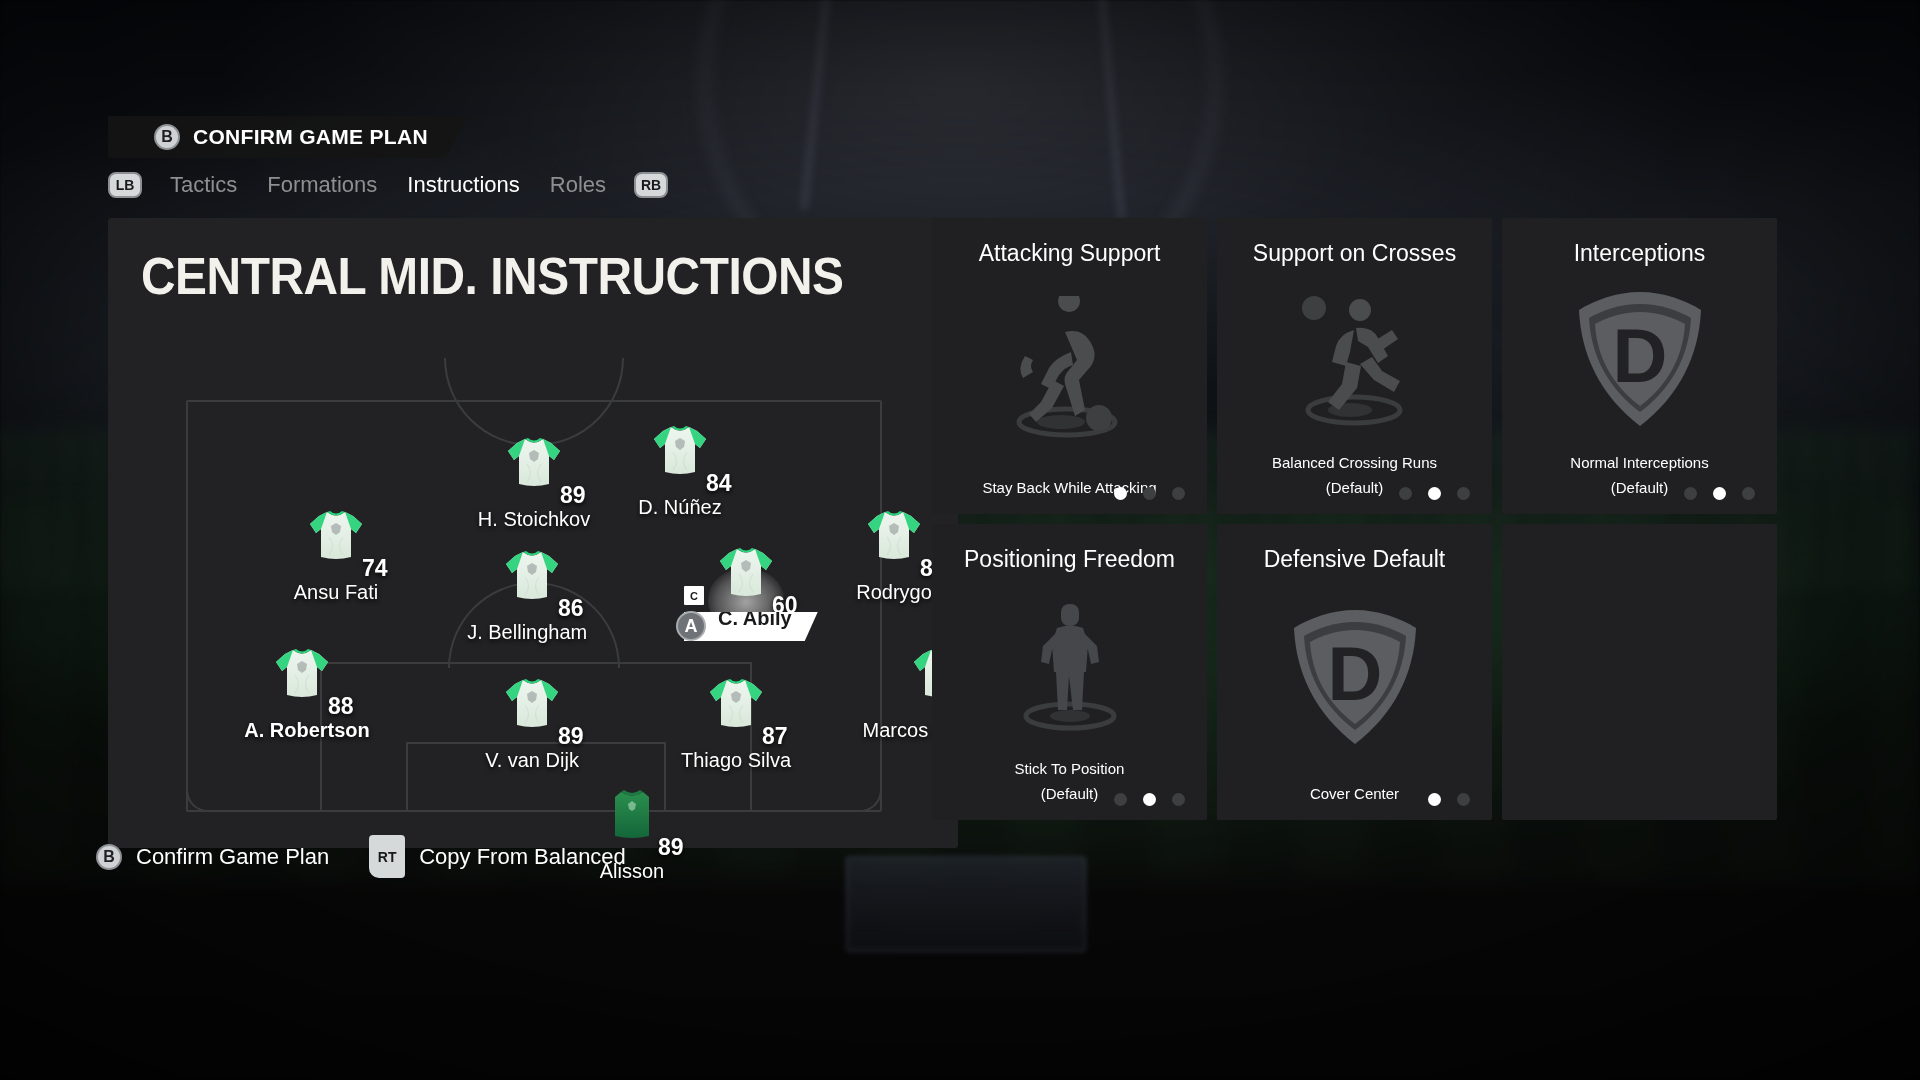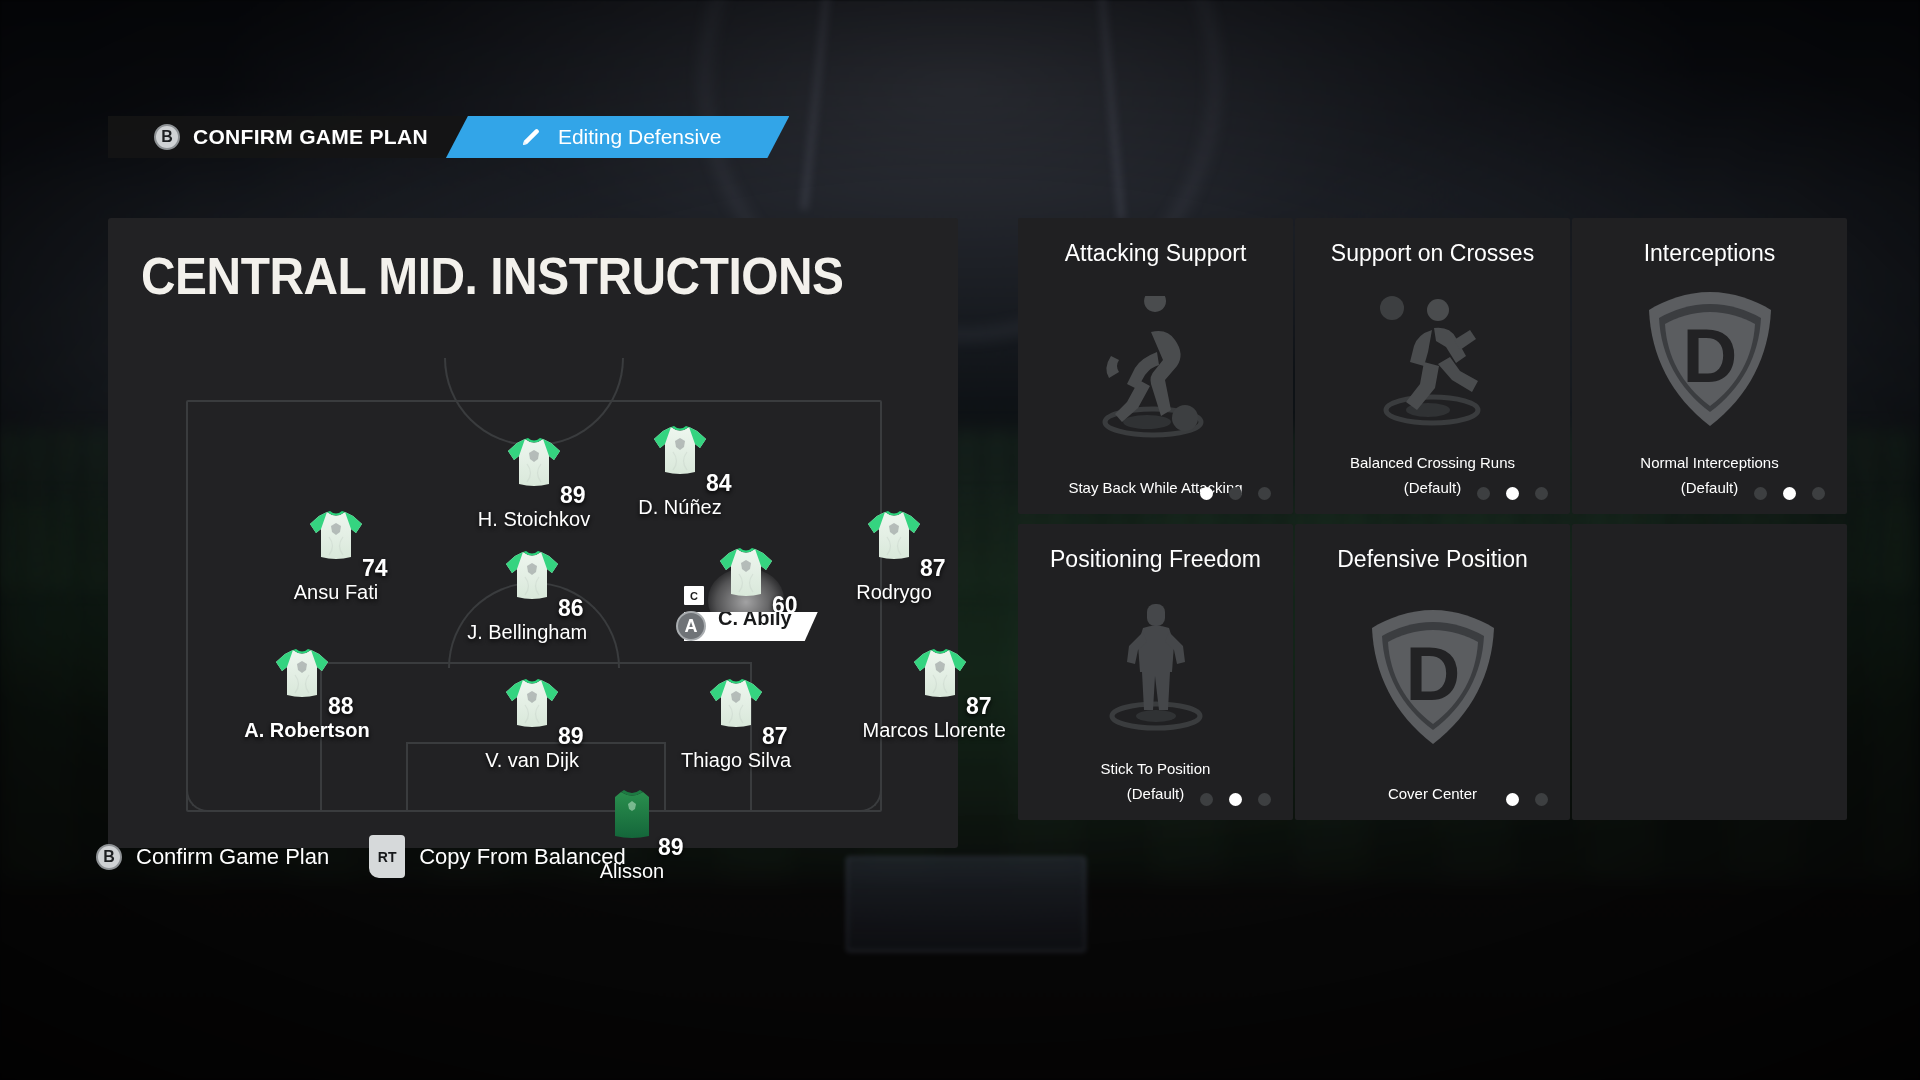--- a/index.html
+++ b/index.html
@@ -193,26 +193,26 @@
     width: 30px; height: 30px; border-radius: 50%;
     background: #6f7377; color: #fff;
     border: 2px solid #a9adb0;
     font-size: 18px; font-weight: bold;
     display: flex; align-items: center; justify-content: center;
     z-index: 3;
   }
 
   
   .cards {
-    position: absolute; left: 1018px; top: 218px;
+    position: absolute; left: 932px; top: 218px;
     width: 844px; height: 630px;
     display: grid;
     grid-template-columns: 275px 275px 275px;
     grid-template-rows: 296px 296px;
-    gap: 10px 2px;
+    gap: 10px 10px;
   }
   .card {
     position: relative;
     background: #202022;
     border-radius: 2px;
     display: flex; flex-direction: column; align-items: center;
   }
   .card.empty { background: #202022; }
   .card-title {
     margin-top: 22px; color: #fff; font-size: 23px;
@@ -261,29 +261,30 @@
     <div class="bg-grass"></div>
     <div class="bg-bench"></div>
   </div>
   <div class="bg-vignette"></div>
 
   <div class="header-row">
     <div class="confirm-chip">
       <div class="btn-glyph">B</div>
       <div class="lbl">CONFIRM GAME PLAN</div>
     </div>
-    <div class="editing-chip">
-      <svg class="pencil" viewBox="0 0 24 24">
-        <path d="M3.2 20.8l4.6-1.2L20.1 7.3a2 2 0 0 0 0-2.8l-.6-.6a2 2 0 0 0-2.8 0L4.4 16.2z" fill="#ffffff"></path>
-        <path d="M3.2 20.8l1.3-4.4 3.1 3.2z" fill="#e6f2fb"></path>
-      </svg>
-      <div class="lbl">Editing Defensive</div>
-    </div>
   </div>
 
+  <div class="tabs">
+    <div class="bumper">LB</div>
+    <div class="tab">Tactics</div>
+    <div class="tab">Formations</div>
+    <div class="tab active">Instructions</div>
+    <div class="tab">Roles</div>
+    <div class="bumper">RB</div>
+  </div>
 
   <div class="left-panel">
     <div class="panel-title">CENTRAL MID. INSTRUCTIONS</div>
 
     <div class="pitch">
       <div class="center-arc"></div>
       <div class="pitch-line pbox"></div>
       <div class="pitch-line pbox6"></div>
       <div class="parc"></div>
       <div class="pspot"></div>
@@ -610,21 +611,21 @@
     </svg>
         </div>
     <div class="card-value">Stick To Position<br>(Default)</div>
     <div class="dots">
           <div class="dot"></div>
           <div class="dot on"></div>
           <div class="dot"></div>
         </div>
       </div>
       <div class="card">
-    <div class="card-title">Defensive Position</div>
+    <div class="card-title">Defensive Default</div>
     <div class="card-icon">
     <svg viewBox="0 0 150 150" width="150" height="150">
       <path d="M75 8 C52 8 30 16 14 26 C16 72 36 112 75 142 C114 112 134 72 136 26 C120 16 98 8 75 8 Z" fill="#5b5d60"></path>
       <path d="M75 20 C56 20 38 26 24 34 C26 72 43 104 75 128 C107 104 124 72 126 34 C112 26 94 20 75 20 Z" fill="#3b3d40"></path>
       <path d="M75 28 C58 28 42 33 30 40 C32 73 47 101 75 122 C103 101 118 73 120 40 C108 33 92 28 75 28 Z" fill="#5b5d60"></path>
       <text x="75" y="98" font-family="Liberation Sans, sans-serif" font-size="76" font-weight="bold" fill="#222224" text-anchor="middle">D</text>
     </svg>
         </div>
     <div class="card-value">Cover Center</div>
     <div class="dots">

